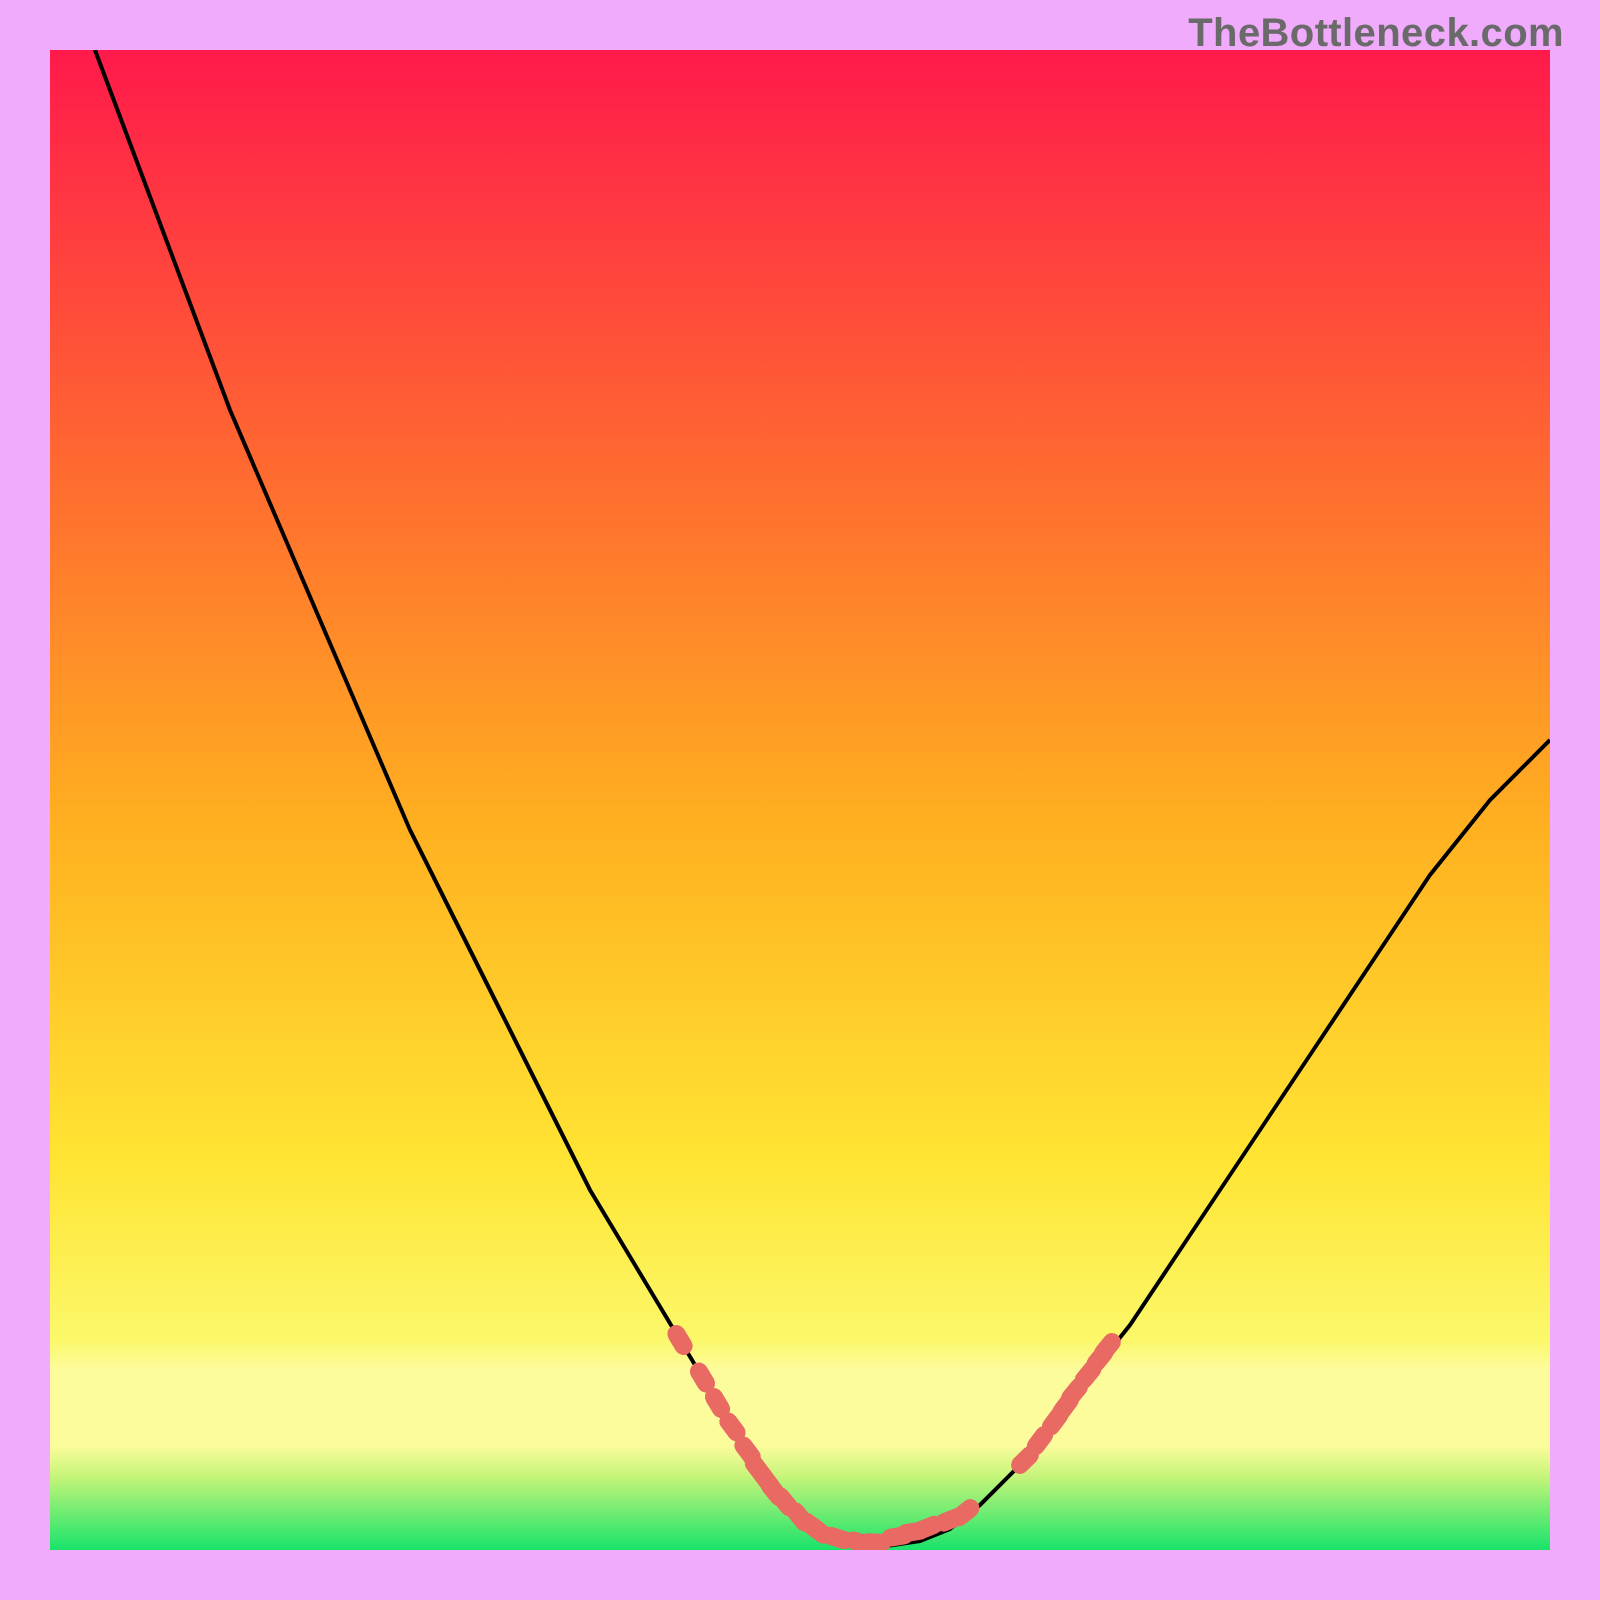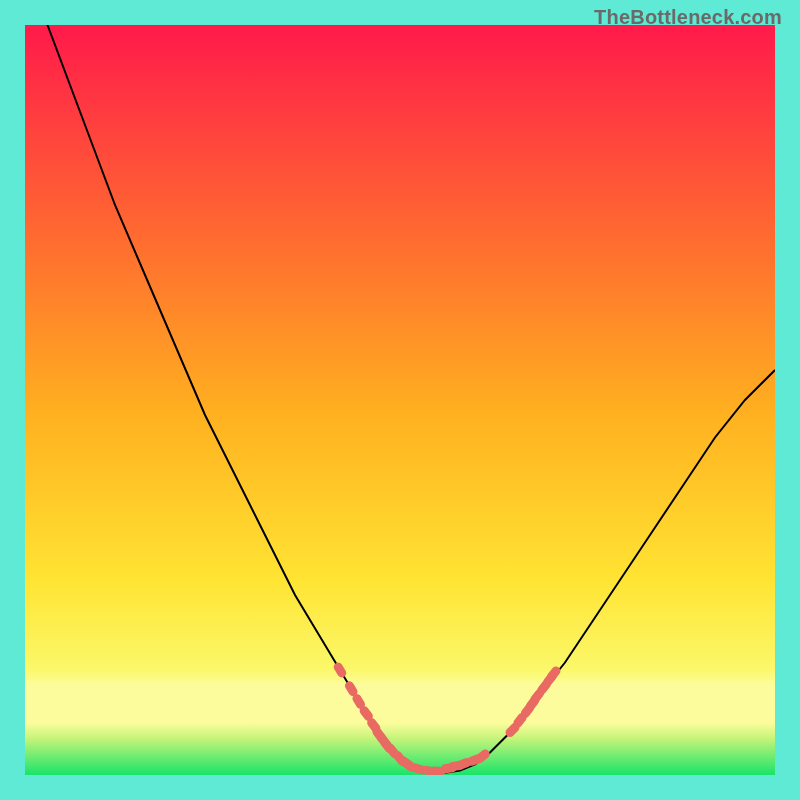--- a/index.html
+++ b/index.html
@@ -8,21 +8,21 @@
     width: 800px;
     height: 800px;
     background: #000;
     overflow: hidden;
     font-family: Arial, Helvetica, sans-serif;
   }
   .stage {
     position: relative;
     width: 800px;
     height: 800px;
-    background: #5eead4;
+    background: #f0abfc;
   }
   .watermark {
     position: absolute;
     top: 6px;
     right: 18px;
     color: #6a6a6a;
     font-size: 20px;
     font-weight: 600;
     letter-spacing: 0.2px;
     z-index: 10;

